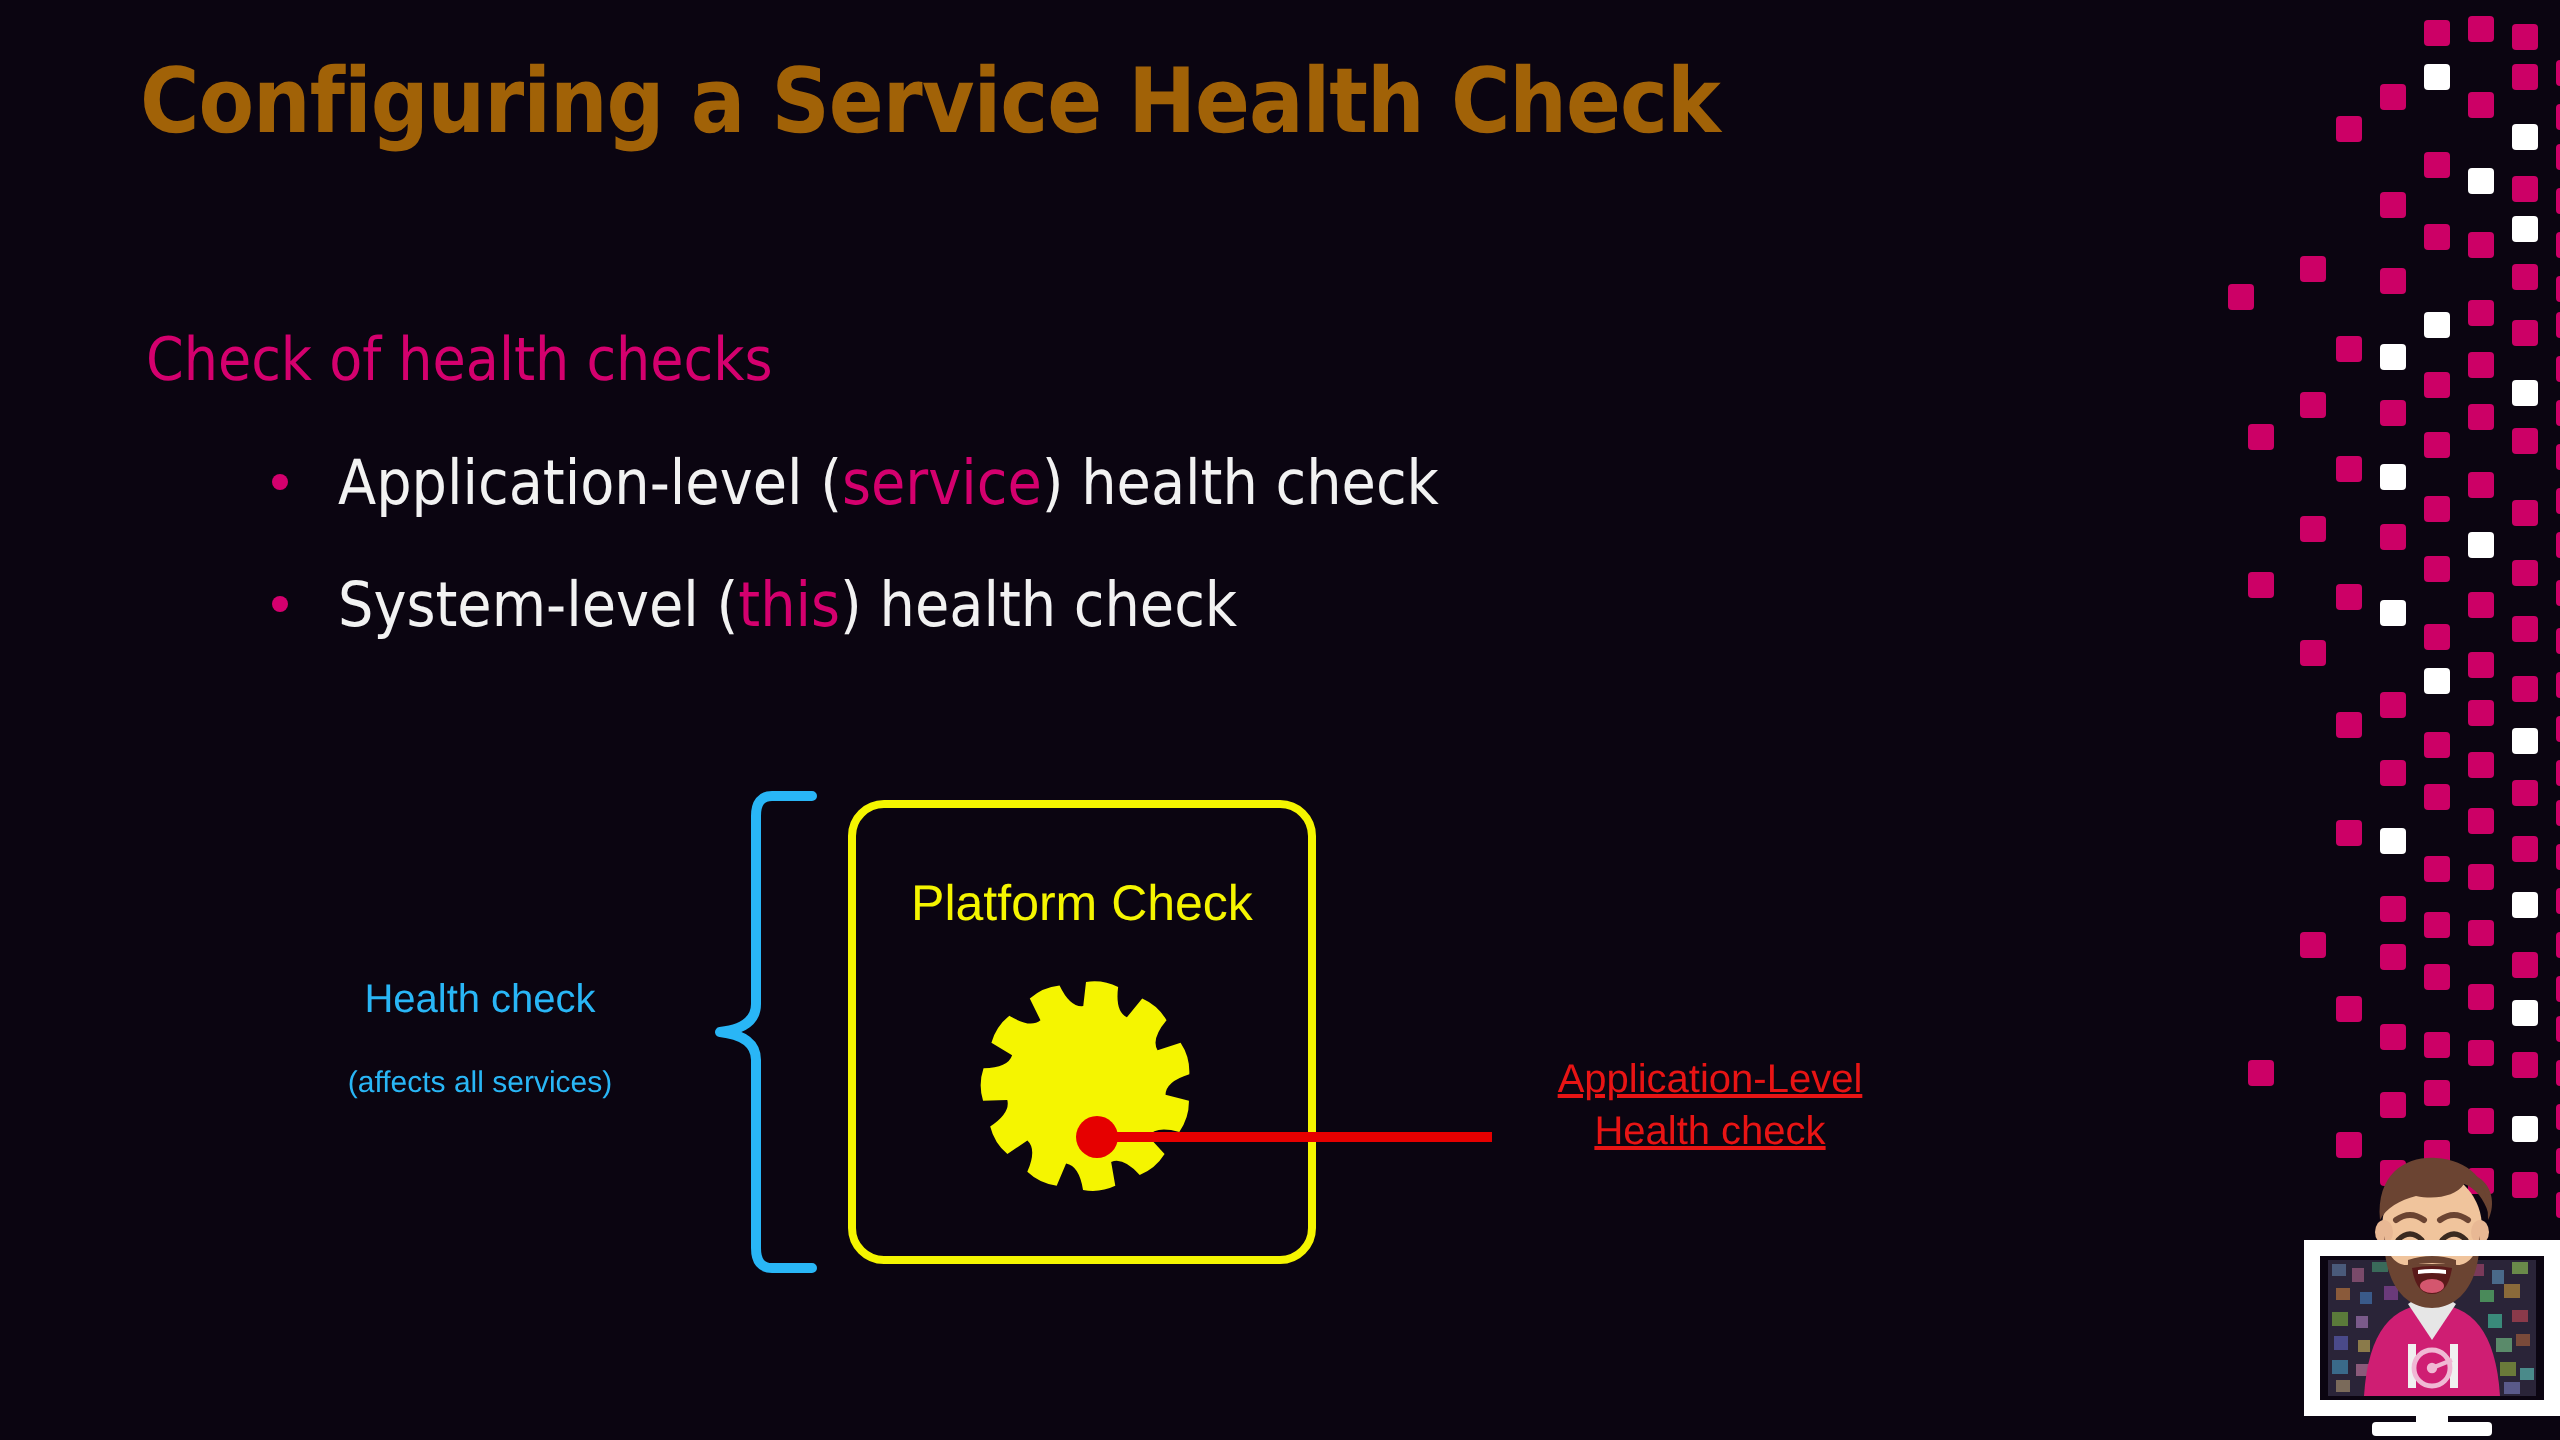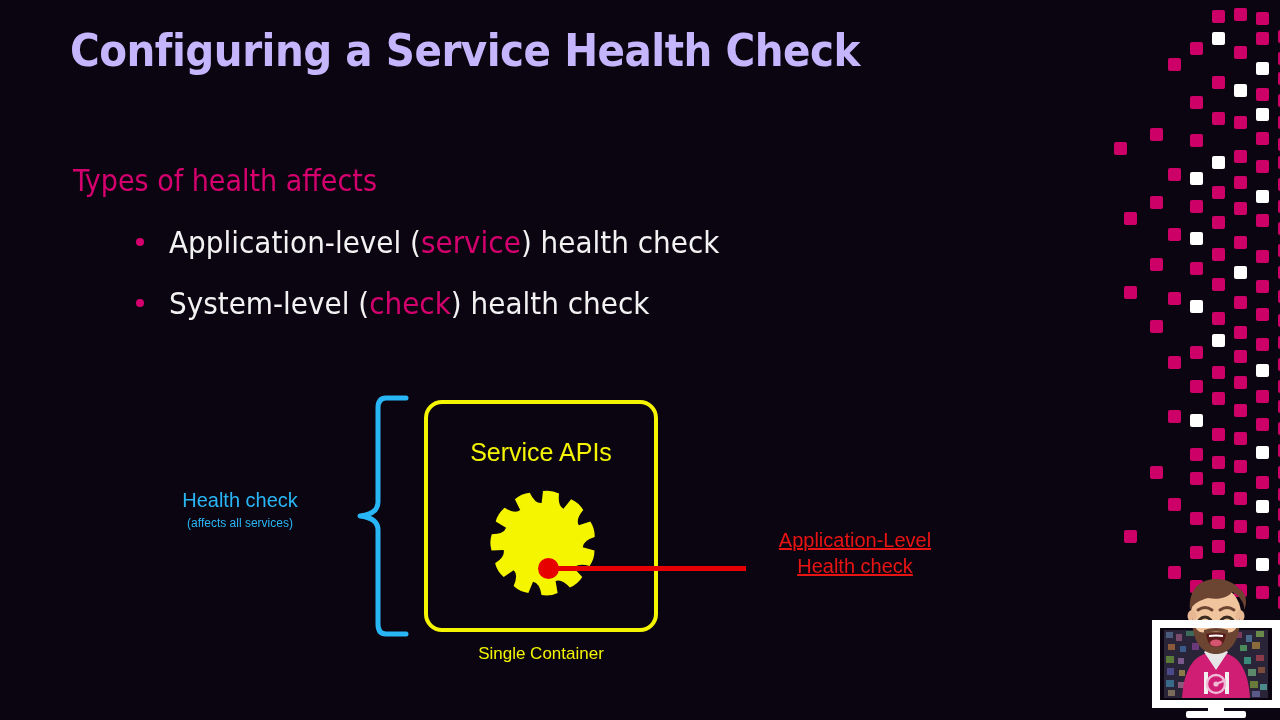--- a/index.html
+++ b/index.html
@@ -33,21 +33,21 @@
 
   
   #title {
     position: absolute;
     left: 70px;
     top: 24px;
     font-family: "DejaVu Sans Condensed", "Liberation Sans Narrow", "Liberation Sans", sans-serif;
     font-size: 45px;
     font-weight: bold;
     letter-spacing: -0.5px;
-    color: #c4b5fd;
+    color: #a16207;
     white-space: nowrap;
   }
 
   
   #subhead {
     position: absolute;
     left: 73px;
     top: 163px;
     font-family: "DejaVu Sans Condensed", "Liberation Sans Narrow", "Liberation Sans", sans-serif;
     font-size: 30px;
@@ -186,23 +186,23 @@
     width: 222px;
     color: #e81414;
     text-decoration: underline;
   }
   .note .note-l1,
   .note .note-l2 {
     font-size: 20px;
     display: block;
   }
   .note .note-l3 {
-    font-size: 12px;
+    font-size: 15px;
     display: block;
-    margin-top: 2px;
+    margin-top: 18px;
   }
 
   
   #avatar-badge {
     position: absolute;
     left: 1152px;
     top: 572px;
     width: 128px;
     height: 148px;
   }
@@ -332,36 +332,36 @@
       <span class="pixel" style="left:188px;top:574px;background:#cc0066"></span>
       <span class="pixel" style="left:100px;top:580px;background:#cc0066"></span>
       <span class="pixel" style="left:144px;top:584px;background:#cc0066"></span>
       <span class="pixel" style="left:166px;top:586px;background:#cc0066"></span>
       <span class="pixel" style="left:188px;top:596px;background:#cc0066"></span>
       <span class="pixel" style="left:122px;top:600px;background:#cc0066"></span>
     </div>
 
   <div id="title">Configuring a Service Health Check</div>
 
-  <div id="subhead">Types of health affects</div>
+  <div id="subhead">Check of health checks</div>
 
   <div class="bullet-row" id="bullet-0">
     <span class="bullet-dot"></span>
     <span class="bullet-text"><span>Application-level (</span><span class="hl">service</span><span>) health check</span></span>
   </div>
 
   <div class="bullet-row" id="bullet-1">
     <span class="bullet-dot"></span>
-    <span class="bullet-text"><span>System-level (</span><span class="hl">check</span><span>) health check</span></span>
+    <span class="bullet-text"><span>System-level (</span><span class="hl">this</span><span>) health check</span></span>
   </div>
 
   <div id="diagram">
 
     <div id="container-box"></div>
-    <div id="platform-apis-label">Service APIs</div>
+    <div id="platform-apis-label">Platform Check</div>
 
     <svg id="gear-wrap" viewBox="0 0 108 108" xmlns="http://www.w3.org/2000/svg">
       <path id="gear-path" fill="#f5f500" d="M 54.00 2.00 Q 62.45 0.66 70.07 4.55 Q 68.51 16.73 74.46 19.63 L 82.11 10.25 Q 89.94 13.70 94.26 21.08 Q 86.36 30.49 89.79 36.15 L 101.30 32.40 Q 106.02 39.53 105.66 48.07 Q 93.93 51.72 93.76 58.33 L 105.47 61.40 Q 105.59 69.95 100.66 76.94 Q 88.83 73.67 85.11 79.14 L 93.30 88.05 Q 88.78 95.31 80.85 98.53 Q 72.67 89.38 66.58 91.97 L 68.65 103.89 Q 60.92 107.55 52.52 105.98 Q 50.58 93.85 44.05 92.74 L 39.35 103.89 Q 30.87 102.79 24.65 96.92 Q 29.57 85.68 24.69 81.21 L 14.70 88.05 Q 8.16 82.54 6.10 74.24 Q 16.33 67.44 14.63 61.05 L 2.53 61.40 Q 0.01 53.23 2.76 45.13 Q 15.04 44.94 17.07 38.64 L 6.70 32.40 Q 8.99 24.16 15.69 18.84 Q 26.12 25.31 31.23 21.11 L 25.89 10.25 Q 32.27 4.56 40.78 3.71 Q 46.06 14.80 52.63 14.02 L 54.00 2.00 Z"></path>
     </svg>
 
     <div id="red-line"></div>
     <div id="red-dot"></div>
 
     <svg id="brace" viewBox="0 0 62 244" xmlns="http://www.w3.org/2000/svg">
       <path d="M 54 4 L 34 4 Q 26 4 26 14 L 26 108 Q 26 120 8 122 Q 26 124 26 136 L 26 230 Q 26 240 34 240 L 54 240" fill="none" stroke="#29b6f6" stroke-width="5" stroke-linecap="round" stroke-linejoin="round"></path>
@@ -370,21 +370,20 @@
     <div class="note" id="host-note">
       <span class="note-l2">Health check</span>
       <span class="note-l3">(affects all services)</span>
     </div>
 
     <div class="note" id="app-note">
       <span class="note-l1">Application-Level</span>
       <span class="note-l2">Health check</span>
     </div>
 
-    <div id="single-container-label">Single Container</div>
   </div>
 
   <svg id="avatar-badge" viewBox="0 0 128 148" xmlns="http://www.w3.org/2000/svg">
     <defs>
       <clipPath id="screenClip">
         <rect x="12" y="58" width="104" height="68"></rect>
       </clipPath>
       <clipPath id="headClip">
         <rect x="0" y="0" width="128" height="148"></rect>
       </clipPath>

